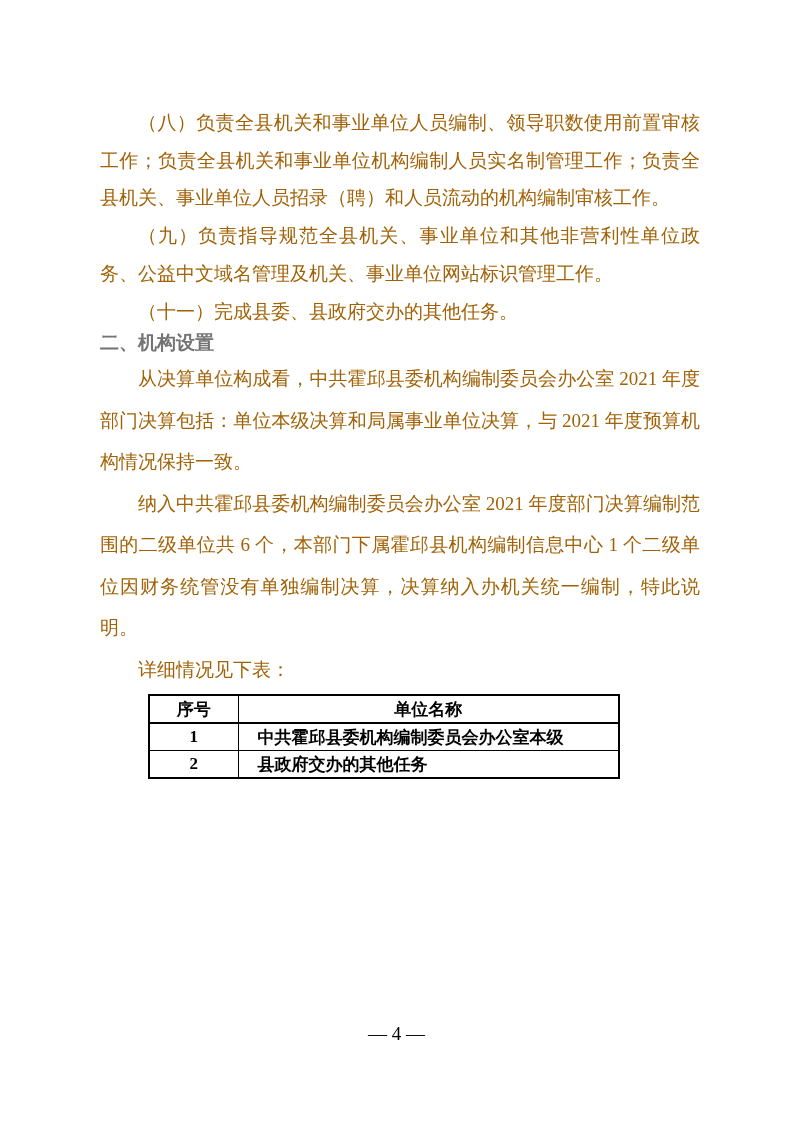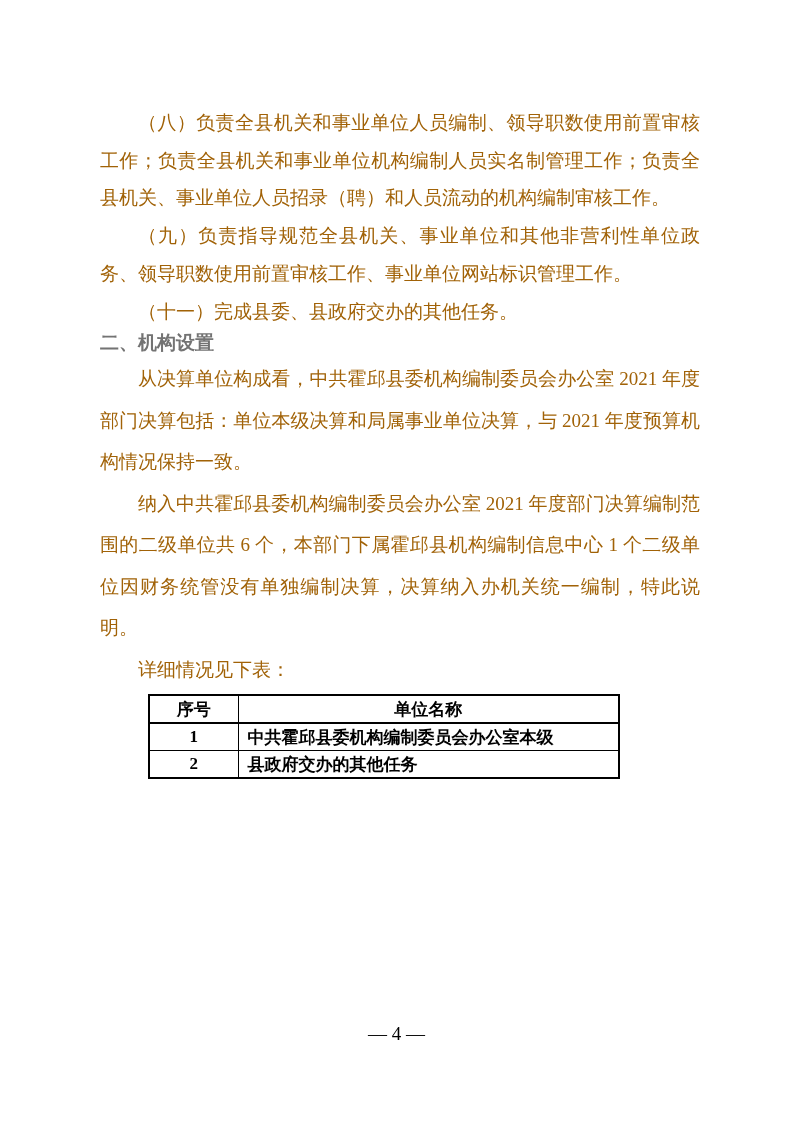--- a/index.html
+++ b/index.html
@@ -58,42 +58,42 @@
     vertical-align: middle;
     overflow: hidden;
     white-space: nowrap;
   }
   table.units thead th {
     border-bottom: 2px solid #000000;
   }
   table.units col.c-seq { width: 89px; }
   table.units td.unit-name {
     text-align: left;
-    padding-left: 9px;
+    padding-left: 19px;
   }
   .footer {
     position: absolute;
     left: 0;
     top: 1024px;
     width: 793px;
     text-align: center;
     font-size: 19px;
     line-height: 19px;
     color: #000000;
   }
 </style>
 </head>
 <body>
 
 <div class="page">
   <div class="content">
 
     <p class="para s1">（八）负责全县机关和事业单位人员编制、领导职数使用前置审核工作；负责全县机关和事业单位机构编制人员实名制管理工作；负责全县机关、事业单位人员招录（聘）和人员流动的机构编制审核工作。</p>
 
-    <p class="para s1">（九）负责指导规范全县机关、事业单位和其他非营利性单位政务、领导职数使用前置审核工作、事业单位网站标识管理工作。</p>
+    <p class="para s1">（九）负责指导规范全县机关、事业单位和其他非营利性单位政务、公益中文域名管理及机关、事业单位网站标识管理工作。</p>
 
 
     <p class="para s1">（十一）完成县委、县政府交办的其他任务。</p>
 
     <h2 class="heading">二、机构设置</h2>
 
     <p class="para s2 s2-first">从决算单位构成看，中共霍邱县委机构编制委员会办公室 2021 年度部门决算包括：单位本级决算和局属事业单位决算，与 2021 年度预算机构情况保持一致。</p>
 
     <p class="para s2">纳入中共霍邱县委机构编制委员会办公室 2021 年度部门决算编制范围的二级单位共 6 个，本部门下属霍邱县机构编制信息中心 1 个二级单位因财务统管没有单独编制决算，决算纳入办机关统一编制，特此说明。</p>
 

